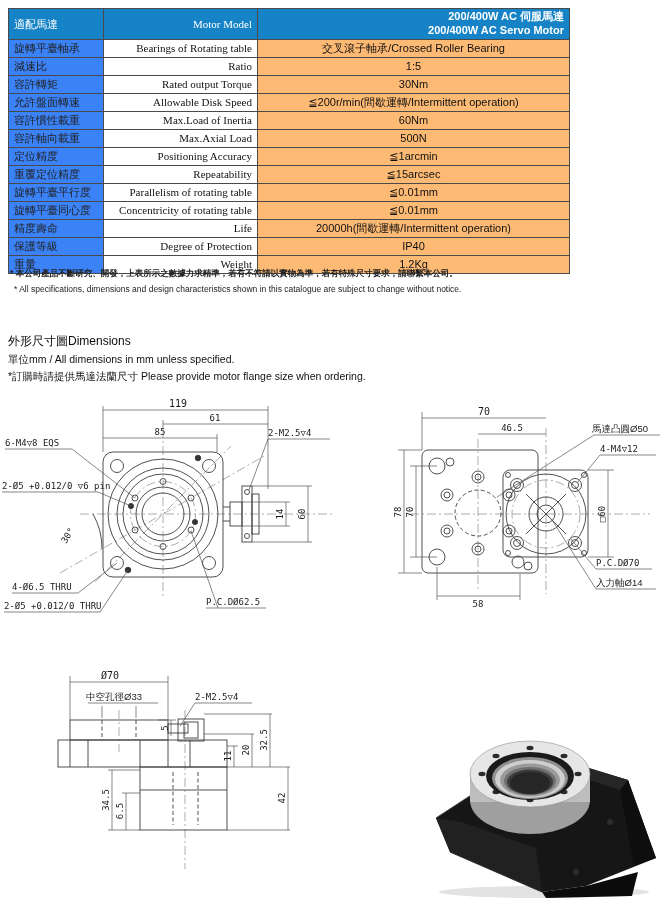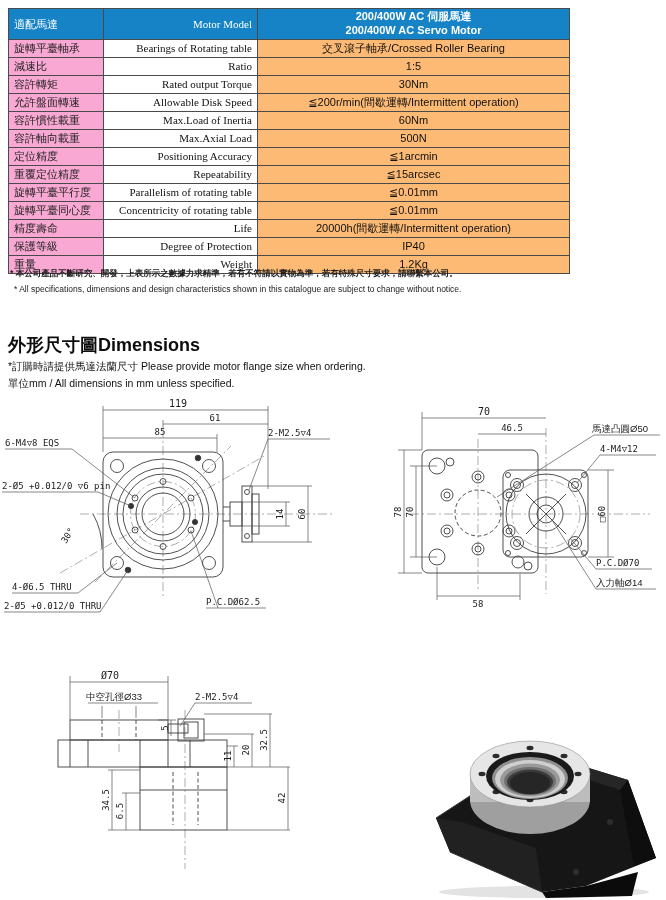--- a/index.html
+++ b/index.html
@@ -5,32 +5,32 @@
   html,body{margin:0;padding:0;}
   body{width:666px;height:900px;background:#fff;position:relative;overflow:hidden;
        font-family:"Liberation Sans",sans-serif;color:#1a1a1a;}
   .abs{position:absolute;}
 
   
   table.spec{position:absolute;left:8px;top:8px;width:562px;border-collapse:collapse;
              table-layout:fixed;font-size:11px;}
   table.spec td{border:1px solid #4a4a4a;height:17px;padding:0 5px;line-height:1.15;
                 overflow:hidden;white-space:nowrap;}
-  table.spec .c1{width:84px;background:#f9a8d4;text-align:left;color:#222;}
+  table.spec .c1{width:84px;background:#3b82f6;text-align:left;color:#222;}
   table.spec .c2{width:143px;background:#fff;text-align:right;color:#111;font-family:Liberation Serif, serif;}
   table.spec .c3{background:#fdba74;text-align:center;color:#111;}
   table.spec tr.hdr td{background:#1583c6;color:#fff;height:30px;}
-  table.spec tr.hdr .c3{font-weight:bold;text-align:center;font-size:11px;line-height:1.25;}
+  table.spec tr.hdr .c3{font-weight:bold;text-align:right;font-size:11px;line-height:1.25;}
 
   .notes{position:absolute;left:10px;top:268px;width:650px;}
   .note-zh{font-size:8.5px;font-weight:600;color:#222;margin:0 0 4px 0;}
   .note-en{font-size:8.5px;font-weight:500;color:#222;margin:4px;}
 
   .dim-head{position:absolute;left:8px;top:333px;}
-  .dim-title{font-size:18px;color:#0d0d0d;margin:0;font-weight:700;}
+  .dim-title{font-size:12px;color:#0d0d0d;margin:0;font-weight:400;}
   .dim-sub{font-size:10.5px;color:#111;margin:3px 0 0 0;}
 
   svg text{user-select:none;}
   .dimtxt{font-family:"DejaVu Sans Mono",monospace;font-size:9px;fill:#1a1a1a;}
   .dimtxt-big{font-family:"DejaVu Sans Mono",monospace;font-size:10px;fill:#1a1a1a;}
   .cjk{font-family:"Liberation Sans",sans-serif;font-size:9.5px;fill:#1a1a1a;}
 </style>
 </head>
 <body>
 
@@ -112,22 +112,22 @@
     </tbody>
 </table>
 
 <div class="notes">
   <p class="note-zh">* 本公司產品不斷研究、開發，上表所示之數據力求精準，若有不符請以實物為準，若有特殊尺寸要求，請聯繫本公司。</p>
   <p class="note-en">* All specifications, dimensions and design characteristics shown in this catalogue are subject to change without notice.</p>
 </div>
 
 <div class="dim-head">
   <p class="dim-title">外形尺寸圖Dimensions</p>
+  <p class="dim-sub">單位mm / All dimensions in mm unless specified.</p>
   <p class="dim-sub">*訂購時請提供馬達法蘭尺寸 Please provide motor flange size when ordering.</p>
-  <p class="dim-sub">單位mm / All dimensions in mm unless specified.</p>
 </div>
 
 <svg class="abs" style="left:0;top:394px" width="350" height="258" viewBox="0 0 350 258">
 
   <g stroke="#8a8a8a" stroke-width="0.7" fill="none" stroke-dasharray="9 3 2 3">
     <line x1="80" y1="120" x2="335" y2="120"></line>
     <line x1="163" y1="35" x2="163" y2="205"></line>
     <line x1="95" y1="188" x2="231" y2="52"></line>
     <line x1="60" y1="179" x2="266" y2="61"></line>
   </g>

